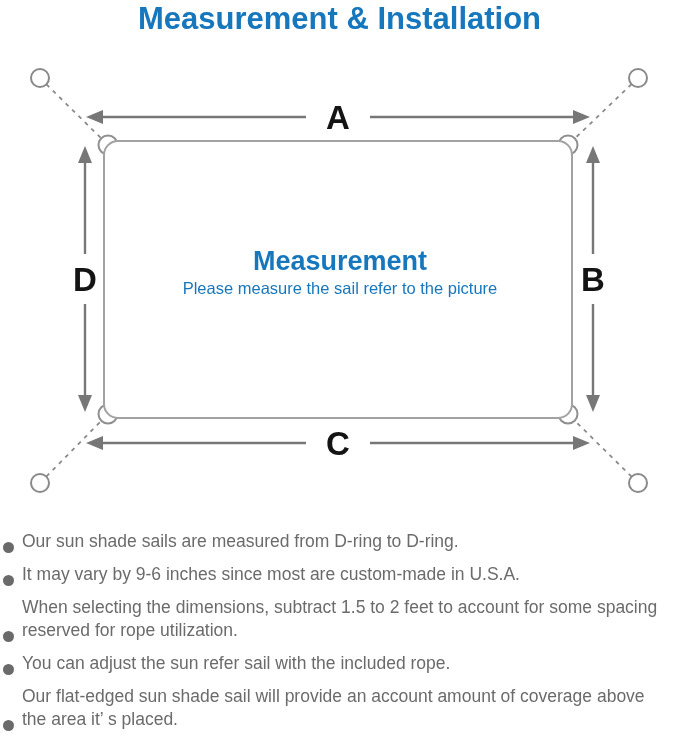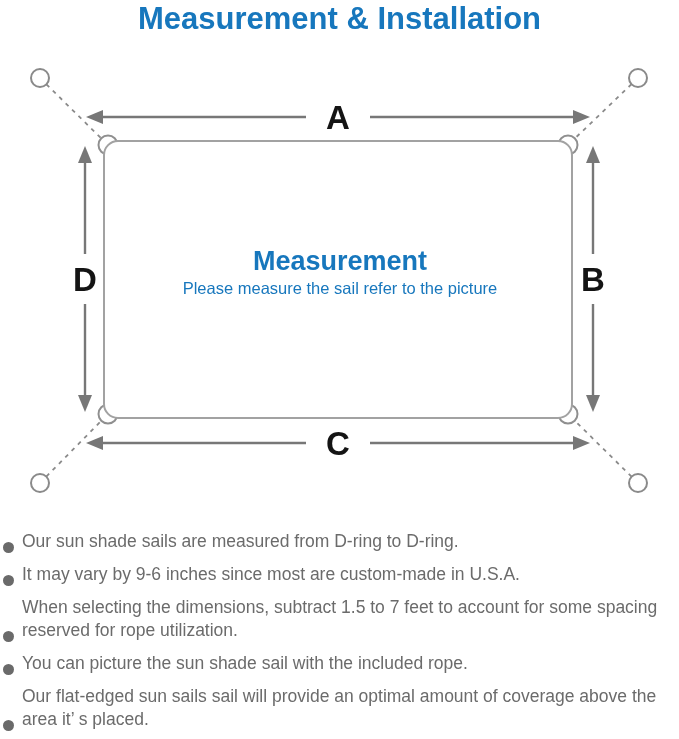--- a/index.html
+++ b/index.html
@@ -101,25 +101,25 @@
     <div class="bullet-item">
       <span class="bullet-dot"></span>
       <span class="bullet-text">Our sun shade sails are measured from D-ring to D-ring.</span>
     </div>
     <div class="bullet-item">
       <span class="bullet-dot"></span>
       <span class="bullet-text">It may vary by 9-6 inches since most are custom-made in U.S.A.</span>
     </div>
     <div class="bullet-item">
       <span class="bullet-dot"></span>
-      <span class="bullet-text">When selecting the dimensions, subtract 1.5 to 7 feet to account for some spacing reserved for rope utilization.</span>
+      <span class="bullet-text">When selecting the dimensions, subtract 1.5 to 2 feet to account for some spacing reserved for rope utilization.</span>
     </div>
     <div class="bullet-item">
       <span class="bullet-dot"></span>
-      <span class="bullet-text">You can picture the sun shade sail with the included rope.</span>
+      <span class="bullet-text">You can adjust the sun refer sail with the included rope.</span>
     </div>
     <div class="bullet-item">
       <span class="bullet-dot"></span>
-      <span class="bullet-text">Our flat-edged sun sails sail will provide an optimal amount of coverage above the area it’ s placed.</span>
+      <span class="bullet-text">Our flat-edged sun shade sail will provide an account amount of coverage above the area it’ s placed.</span>
     </div>
   </div>
 
 </div>
 
 </body></html>

